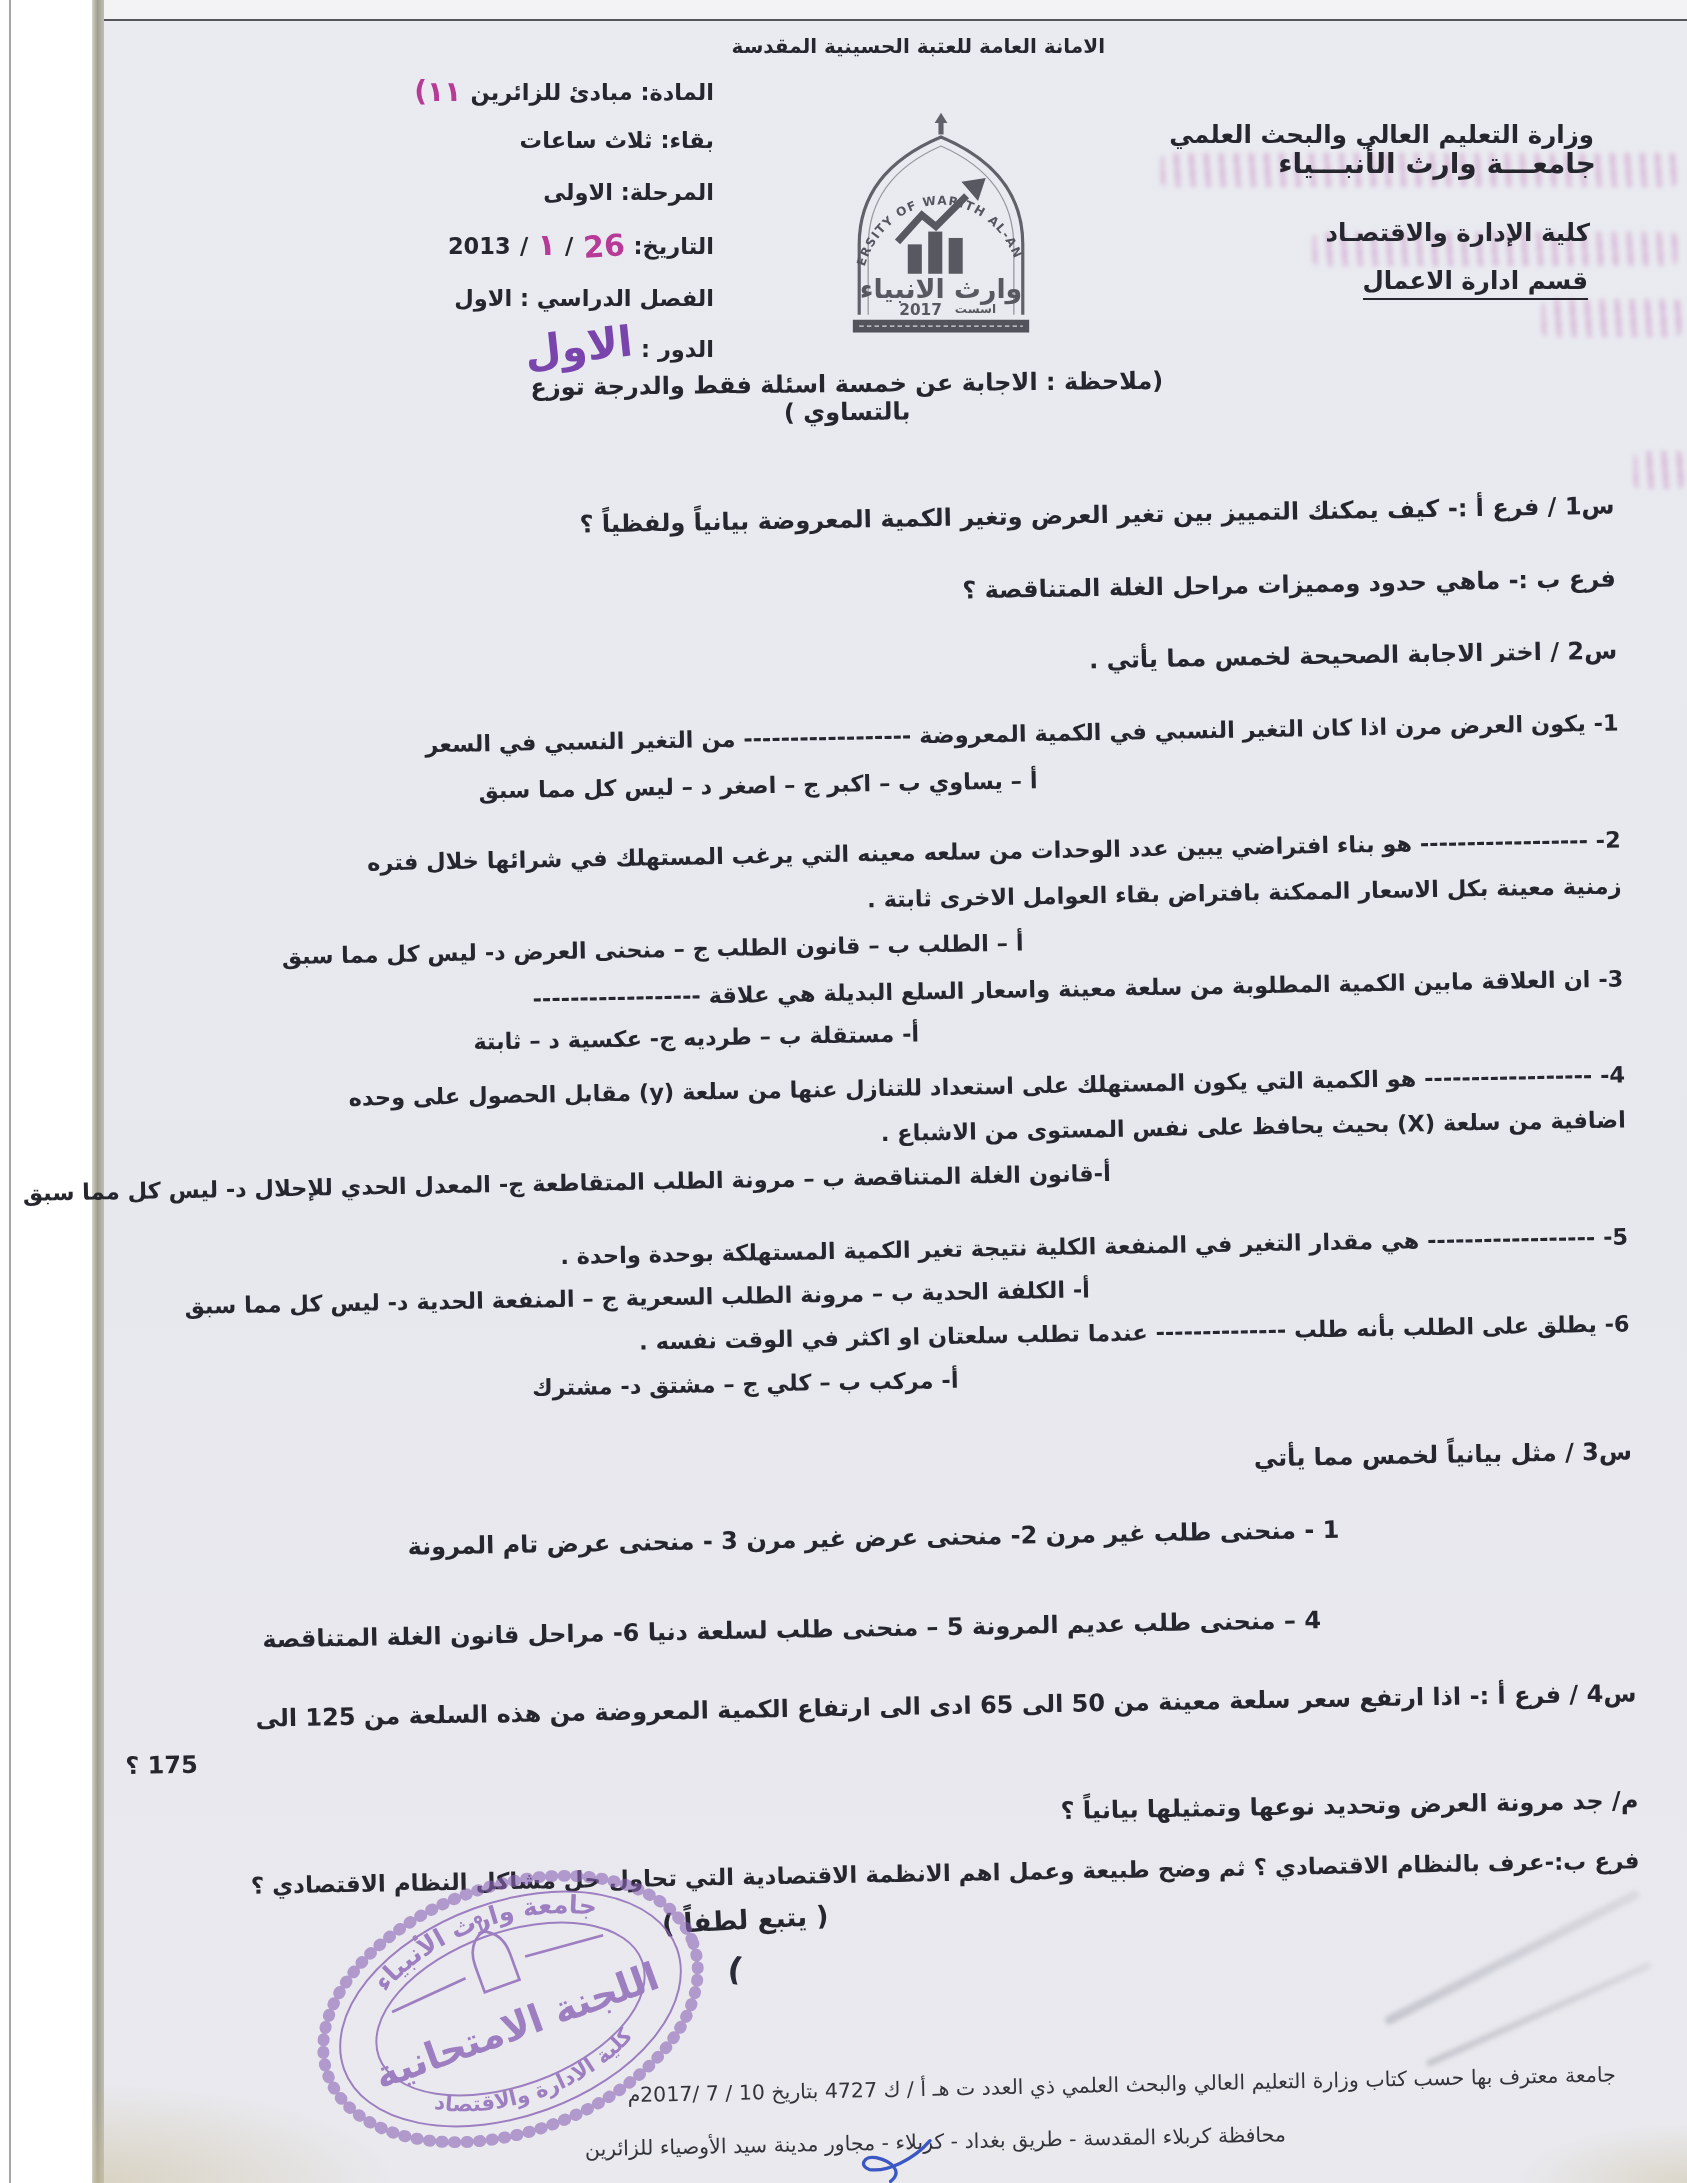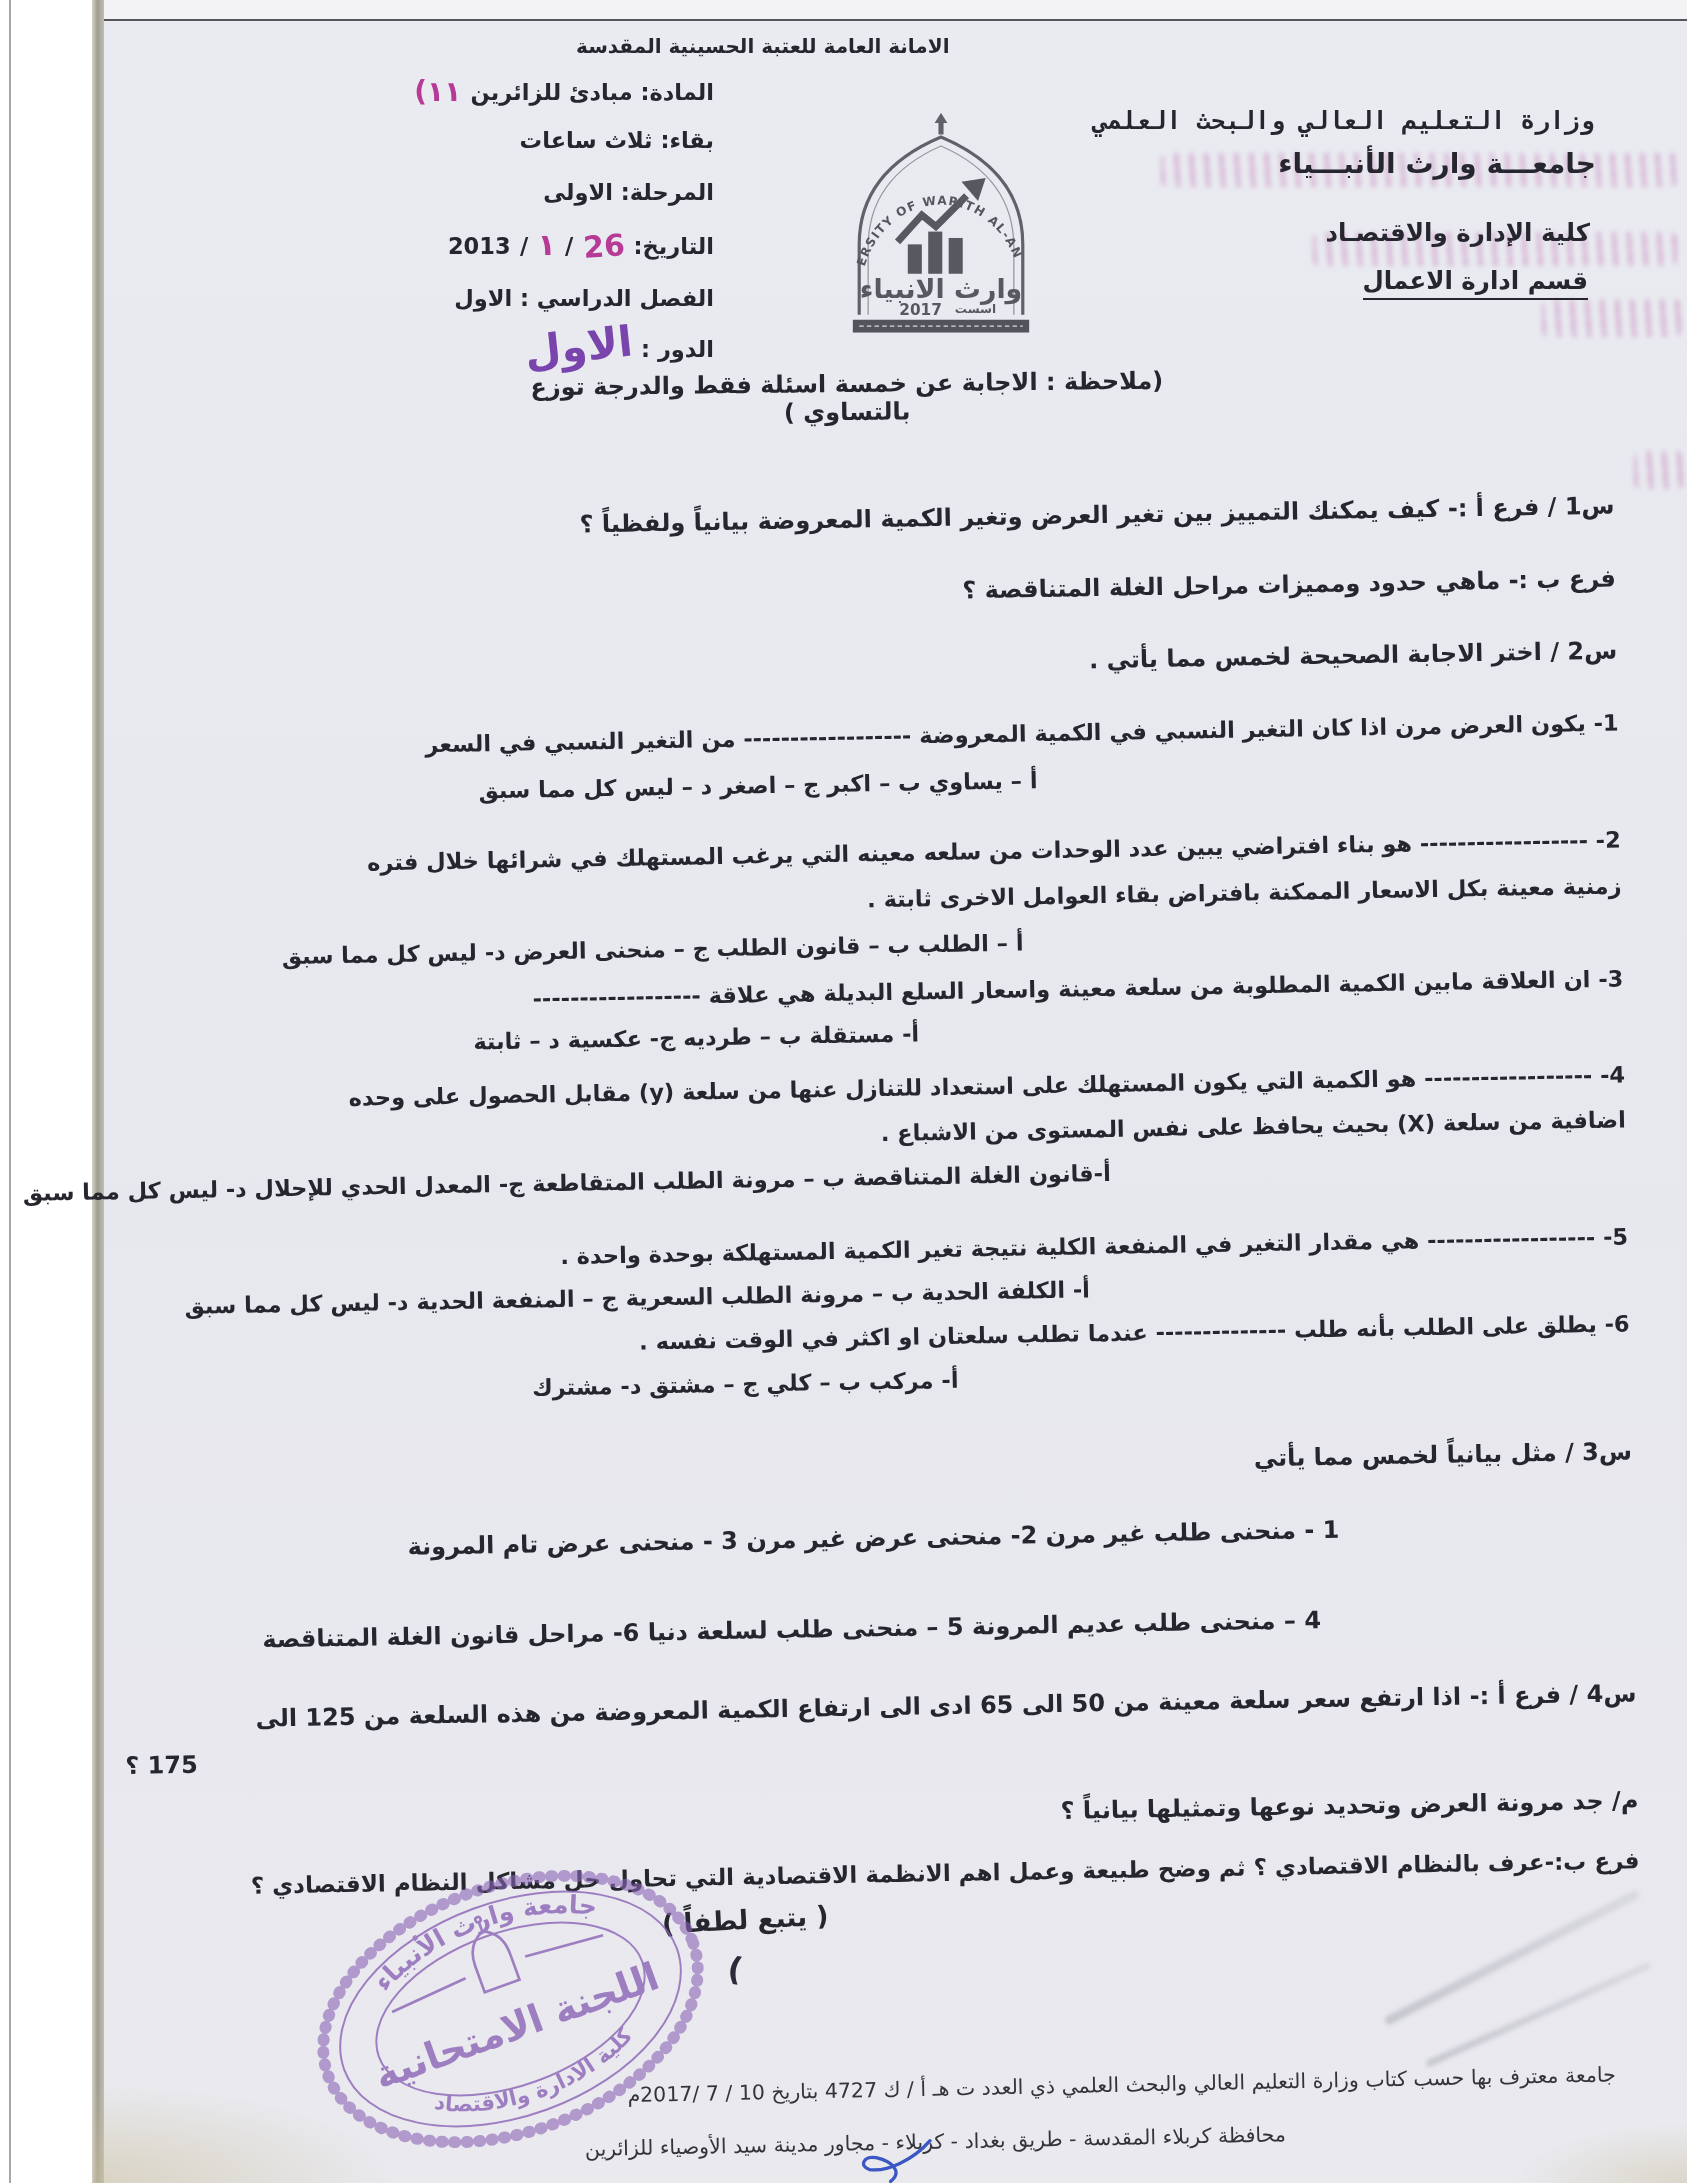--- a/index.html
+++ b/index.html
@@ -35,22 +35,22 @@
   .bleed{
     filter:blur(2.6px);border-radius:6.6px;
     background:repeating-linear-gradient(86deg, rgba(189,106,172,.40) 0 4.6px, rgba(189,106,172,0) 4.6px 15px);
   }
   .ghost{
     filter:blur(2px);border-radius:4px;
     background:linear-gradient(90deg, rgba(110,110,125,.28), rgba(110,110,125,.12));
   }
 
   
-  .secretariat{left:576px;top:34px;width:529px;text-align:left;font-size:20px;}
-  .org-ministry{right:93px;top:106px;font-size:24.5px;font-family:Liberation Mono, monospace;}
+  .secretariat{left:576px;top:34px;width:529px;text-align:right;font-size:20px;}
+  .org-ministry{right:93px;top:120px;font-size:24.5px;}
   .org-university{right:91px;top:147px;font-size:28px;letter-spacing:0.7px;}
   .org-college{right:97px;top:218px;font-size:24.5px;}
   .org-department{right:99px;top:266px;font-size:24.5px;border-bottom:2px solid #26262e;padding-bottom:2.6px;}
 
   .info-row{right:973px;font-size:22.5px;display:flex;direction:rtl;align-items:baseline;gap:9.3px;white-space:nowrap;}
   .hand-pink{color:#b73a97;font-weight:bold;}
   .hand-purple{color:#7a44ad;font-weight:bold;}
 
   
   #questions{

